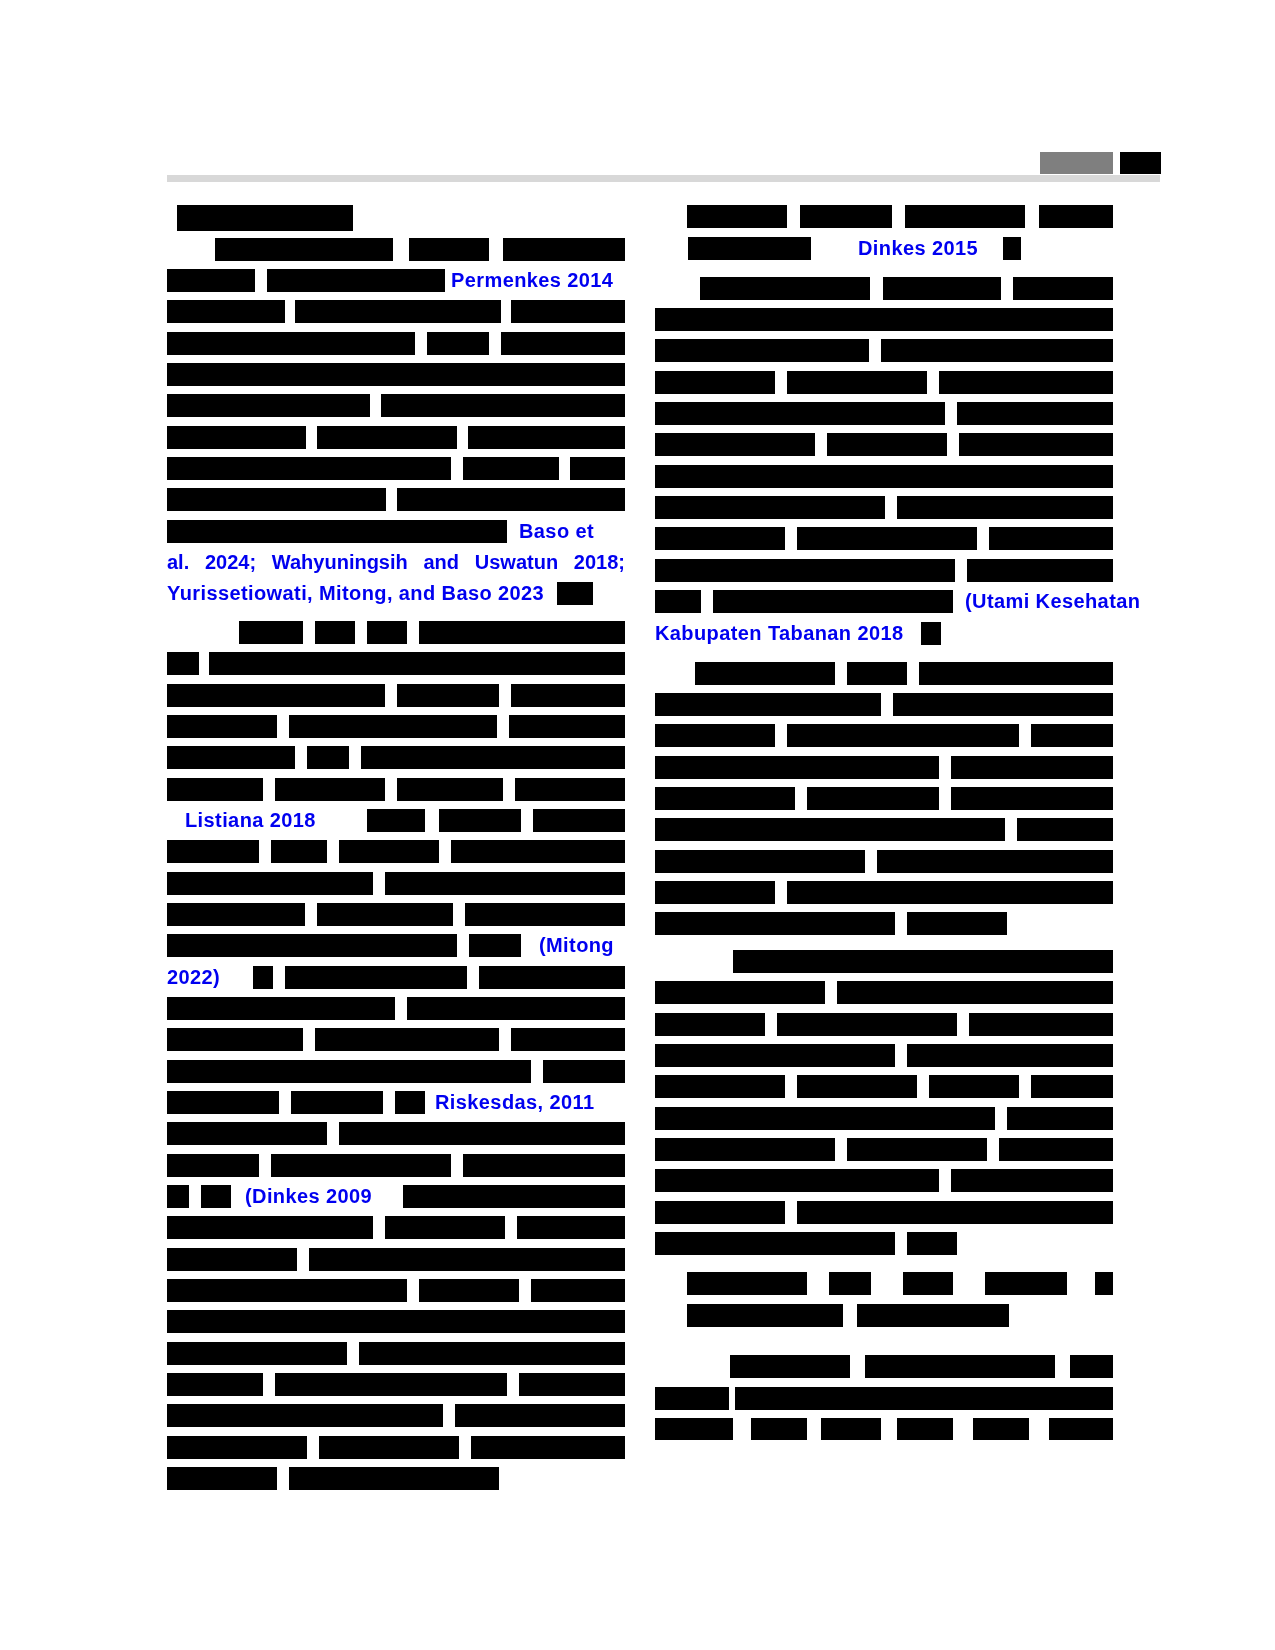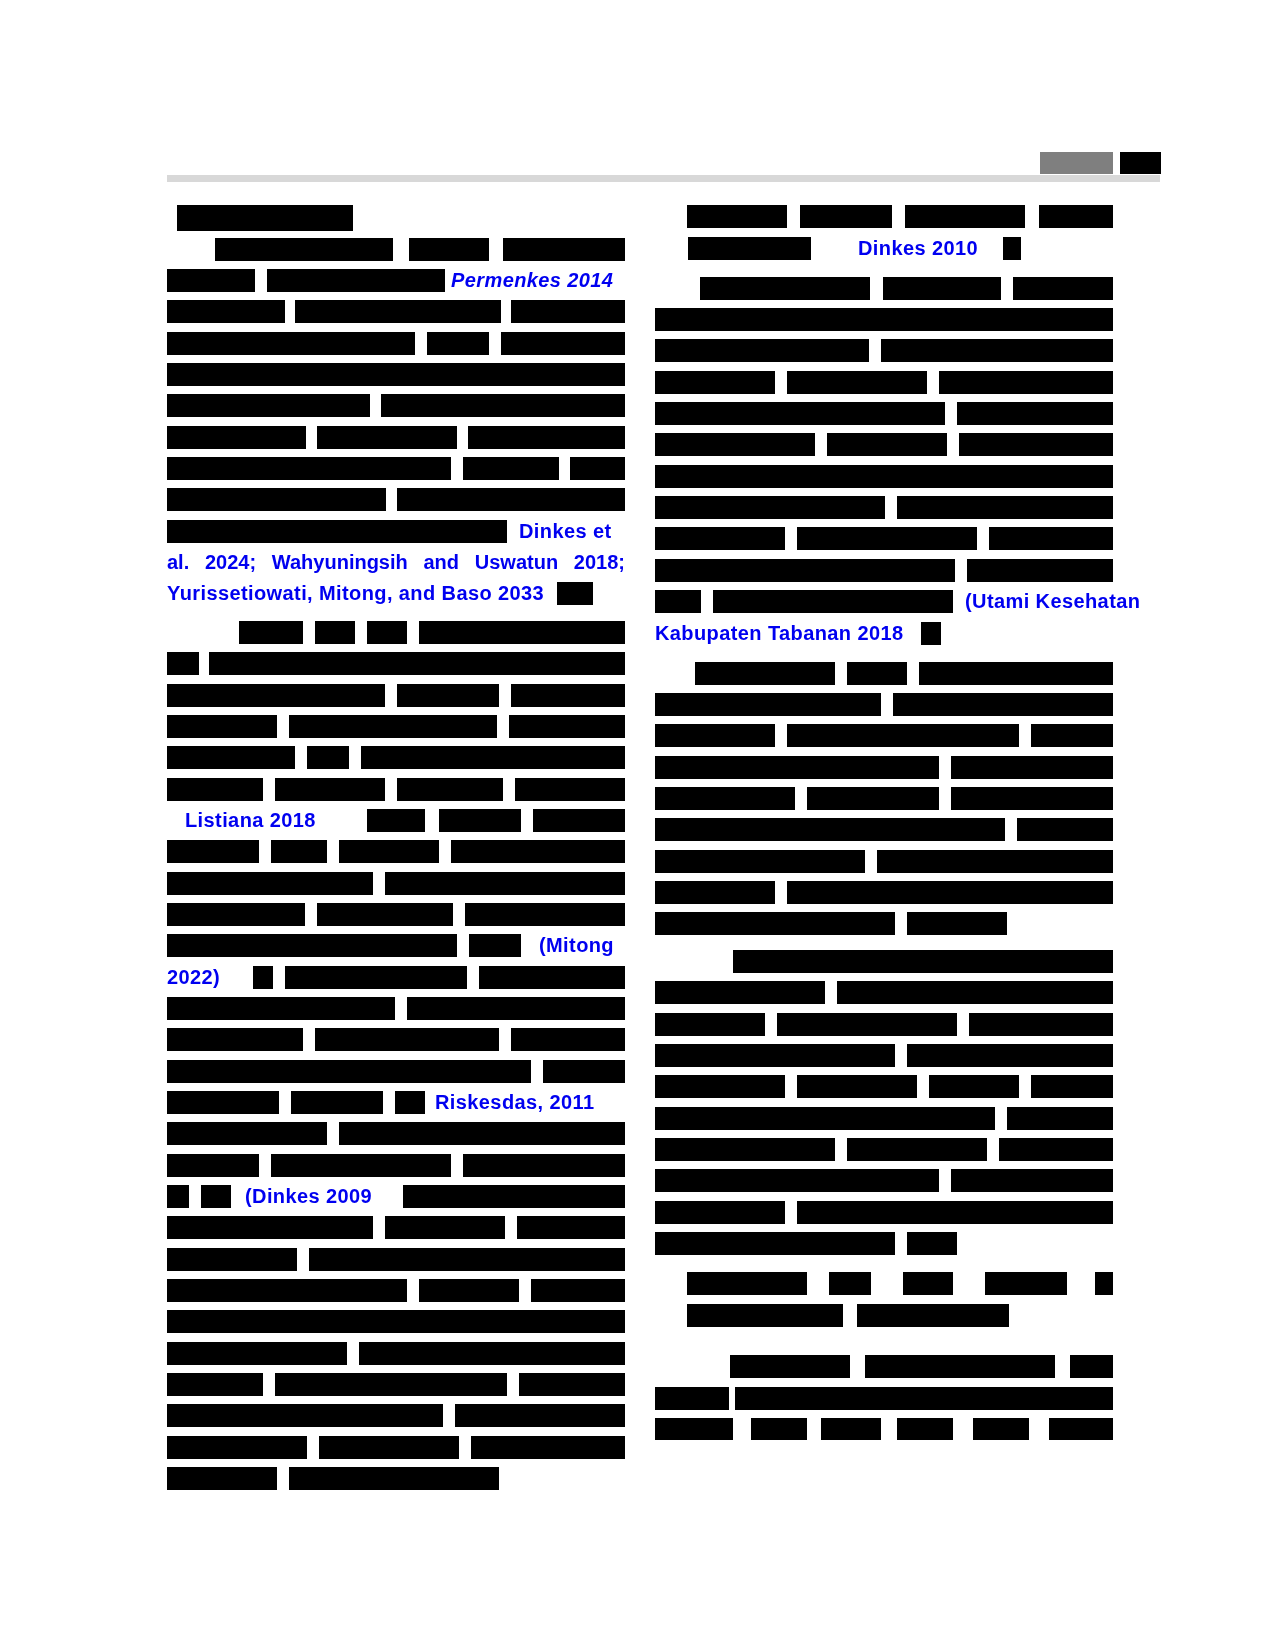--- a/index.html
+++ b/index.html
@@ -21,42 +21,42 @@
       <div class="hblock" style="left: 1120px; top: 152px; width: 41px; height: 22px; background: rgb(0, 0, 0);"></div>
     </div>
   <div class="rule" id="header-rule" style="left: 167px; top: 175px; width: 993px; height: 7px; background: rgb(216, 216, 216);"></div>
   <div id="article-body">
       <div class="b" style="left: 177px; top: 205px; width: 176px; height: 26px; background: rgb(0, 0, 0);"></div>
       <div class="b" style="left: 215px; top: 238px; width: 178px; height: 23px; background: rgb(0, 0, 0);"></div>
       <div class="b" style="left: 409px; top: 238px; width: 80px; height: 23px; background: rgb(0, 0, 0);"></div>
       <div class="b" style="left: 503px; top: 238px; width: 122px; height: 23px; background: rgb(0, 0, 0);"></div>
       <div class="b" style="left: 167px; top: 269px; width: 88px; height: 23px; background: rgb(0, 0, 0);"></div>
       <div class="b" style="left: 267px; top: 269px; width: 178px; height: 23px; background: rgb(0, 0, 0);"></div>
-      <span class="cite" style="left: 451px; top: 268px; color: rgb(0, 0, 240); font-style: italic;">Permenkes 2014</span>
+      <span class="cite" style="left: 451px; top: 268px; color: rgb(0, 0, 240);">Permenkes 2014</span>
       <div class="b" style="left: 167px; top: 300px; width: 118px; height: 23px; background: rgb(0, 0, 0);"></div>
       <div class="b" style="left: 295px; top: 300px; width: 206px; height: 23px; background: rgb(0, 0, 0);"></div>
       <div class="b" style="left: 511px; top: 300px; width: 114px; height: 23px; background: rgb(0, 0, 0);"></div>
       <div class="b" style="left: 167px; top: 332px; width: 248px; height: 23px; background: rgb(0, 0, 0);"></div>
       <div class="b" style="left: 427px; top: 332px; width: 62px; height: 23px; background: rgb(0, 0, 0);"></div>
       <div class="b" style="left: 501px; top: 332px; width: 124px; height: 23px; background: rgb(0, 0, 0);"></div>
       <div class="b" style="left: 167px; top: 363px; width: 458px; height: 23px; background: rgb(0, 0, 0);"></div>
       <div class="b" style="left: 167px; top: 394px; width: 203px; height: 23px; background: rgb(0, 0, 0);"></div>
       <div class="b" style="left: 381px; top: 394px; width: 244px; height: 23px; background: rgb(0, 0, 0);"></div>
       <div class="b" style="left: 167px; top: 426px; width: 139px; height: 23px; background: rgb(0, 0, 0);"></div>
       <div class="b" style="left: 317px; top: 426px; width: 140px; height: 23px; background: rgb(0, 0, 0);"></div>
       <div class="b" style="left: 468px; top: 426px; width: 157px; height: 23px; background: rgb(0, 0, 0);"></div>
       <div class="b" style="left: 167px; top: 457px; width: 284px; height: 23px; background: rgb(0, 0, 0);"></div>
       <div class="b" style="left: 463px; top: 457px; width: 96px; height: 23px; background: rgb(0, 0, 0);"></div>
       <div class="b" style="left: 570px; top: 457px; width: 55px; height: 23px; background: rgb(0, 0, 0);"></div>
       <div class="b" style="left: 167px; top: 488px; width: 219px; height: 23px; background: rgb(0, 0, 0);"></div>
       <div class="b" style="left: 397px; top: 488px; width: 228px; height: 23px; background: rgb(0, 0, 0);"></div>
       <div class="b" style="left: 167px; top: 520px; width: 340px; height: 23px; background: rgb(0, 0, 0);"></div>
-      <span class="cite" style="left: 519px; top: 519px; color: rgb(0, 0, 240);">Dinkes et</span>
+      <span class="cite" style="left: 519px; top: 519px; color: rgb(0, 0, 240);">Baso et</span>
       <span class="cite fill" style="left: 167px; top: 550px; color: rgb(0, 0, 240); width: 458px;">al. 2024; Wahyuningsih and Uswatun 2018;</span>
-      <span class="cite" style="left: 167px; top: 581px; color: rgb(0, 0, 240);">Yurissetiowati, Mitong, and Baso 2033</span>
+      <span class="cite" style="left: 167px; top: 581px; color: rgb(0, 0, 240);">Yurissetiowati, Mitong, and Baso 2023</span>
       <div class="b" style="left: 557px; top: 582px; width: 36px; height: 23px; background: rgb(0, 0, 0);"></div>
       <div class="b" style="left: 239px; top: 621px; width: 64px; height: 23px; background: rgb(0, 0, 0);"></div>
       <div class="b" style="left: 315px; top: 621px; width: 40px; height: 23px; background: rgb(0, 0, 0);"></div>
       <div class="b" style="left: 367px; top: 621px; width: 40px; height: 23px; background: rgb(0, 0, 0);"></div>
       <div class="b" style="left: 419px; top: 621px; width: 206px; height: 23px; background: rgb(0, 0, 0);"></div>
       <div class="b" style="left: 167px; top: 652px; width: 32px; height: 23px; background: rgb(0, 0, 0);"></div>
       <div class="b" style="left: 209px; top: 652px; width: 416px; height: 23px; background: rgb(0, 0, 0);"></div>
       <div class="b" style="left: 167px; top: 684px; width: 218px; height: 23px; background: rgb(0, 0, 0);"></div>
       <div class="b" style="left: 397px; top: 684px; width: 102px; height: 23px; background: rgb(0, 0, 0);"></div>
       <div class="b" style="left: 511px; top: 684px; width: 114px; height: 23px; background: rgb(0, 0, 0);"></div>
@@ -129,21 +129,21 @@
       <div class="b" style="left: 167px; top: 1436px; width: 140px; height: 23px; background: rgb(0, 0, 0);"></div>
       <div class="b" style="left: 319px; top: 1436px; width: 140px; height: 23px; background: rgb(0, 0, 0);"></div>
       <div class="b" style="left: 471px; top: 1436px; width: 154px; height: 23px; background: rgb(0, 0, 0);"></div>
       <div class="b" style="left: 167px; top: 1467px; width: 110px; height: 23px; background: rgb(0, 0, 0);"></div>
       <div class="b" style="left: 289px; top: 1467px; width: 210px; height: 23px; background: rgb(0, 0, 0);"></div>
       <div class="b" style="left: 687px; top: 205px; width: 100px; height: 23px; background: rgb(0, 0, 0);"></div>
       <div class="b" style="left: 800px; top: 205px; width: 92px; height: 23px; background: rgb(0, 0, 0);"></div>
       <div class="b" style="left: 905px; top: 205px; width: 120px; height: 23px; background: rgb(0, 0, 0);"></div>
       <div class="b" style="left: 1039px; top: 205px; width: 74px; height: 23px; background: rgb(0, 0, 0);"></div>
       <div class="b" style="left: 688px; top: 237px; width: 123px; height: 23px; background: rgb(0, 0, 0);"></div>
-      <span class="cite" style="left: 858px; top: 236px; color: rgb(0, 0, 240);">Dinkes 2010</span>
+      <span class="cite" style="left: 858px; top: 236px; color: rgb(0, 0, 240);">Dinkes 2015</span>
       <div class="b" style="left: 1003px; top: 237px; width: 18px; height: 23px; background: rgb(0, 0, 0);"></div>
       <div class="b" style="left: 700px; top: 277px; width: 170px; height: 23px; background: rgb(0, 0, 0);"></div>
       <div class="b" style="left: 883px; top: 277px; width: 118px; height: 23px; background: rgb(0, 0, 0);"></div>
       <div class="b" style="left: 1013px; top: 277px; width: 100px; height: 23px; background: rgb(0, 0, 0);"></div>
       <div class="b" style="left: 655px; top: 308px; width: 458px; height: 23px; background: rgb(0, 0, 0);"></div>
       <div class="b" style="left: 655px; top: 339px; width: 214px; height: 23px; background: rgb(0, 0, 0);"></div>
       <div class="b" style="left: 881px; top: 339px; width: 232px; height: 23px; background: rgb(0, 0, 0);"></div>
       <div class="b" style="left: 655px; top: 371px; width: 120px; height: 23px; background: rgb(0, 0, 0);"></div>
       <div class="b" style="left: 787px; top: 371px; width: 140px; height: 23px; background: rgb(0, 0, 0);"></div>
       <div class="b" style="left: 939px; top: 371px; width: 174px; height: 23px; background: rgb(0, 0, 0);"></div>

